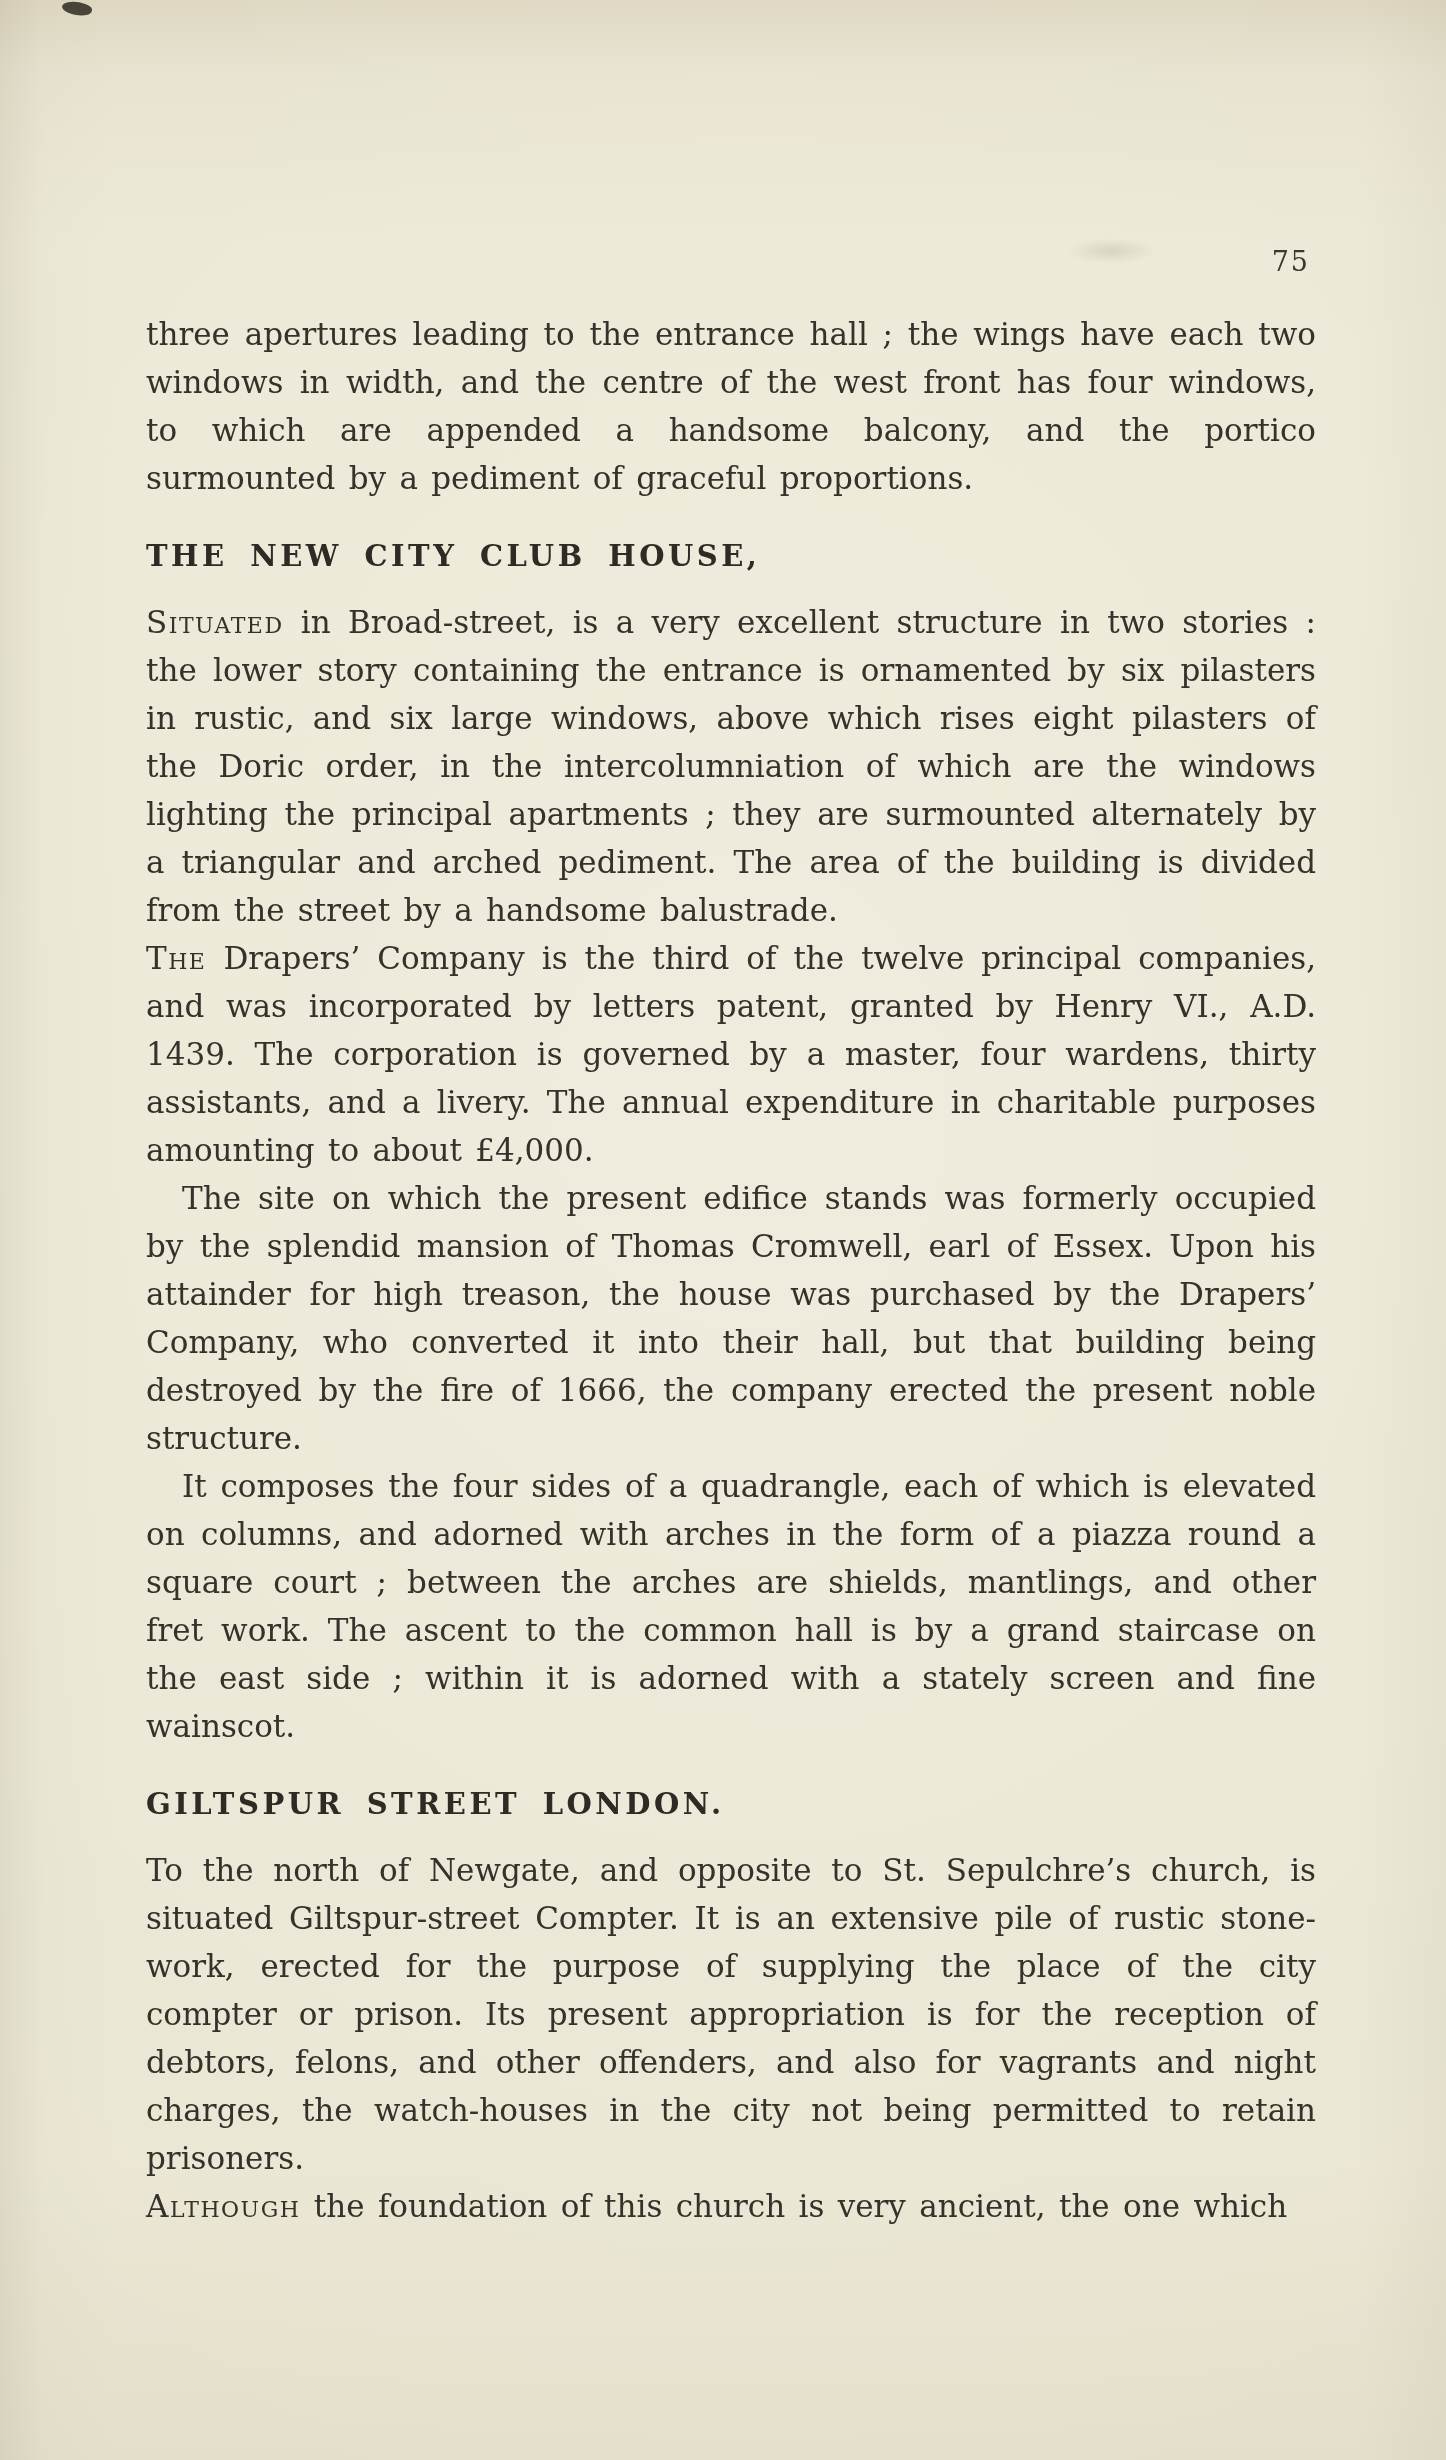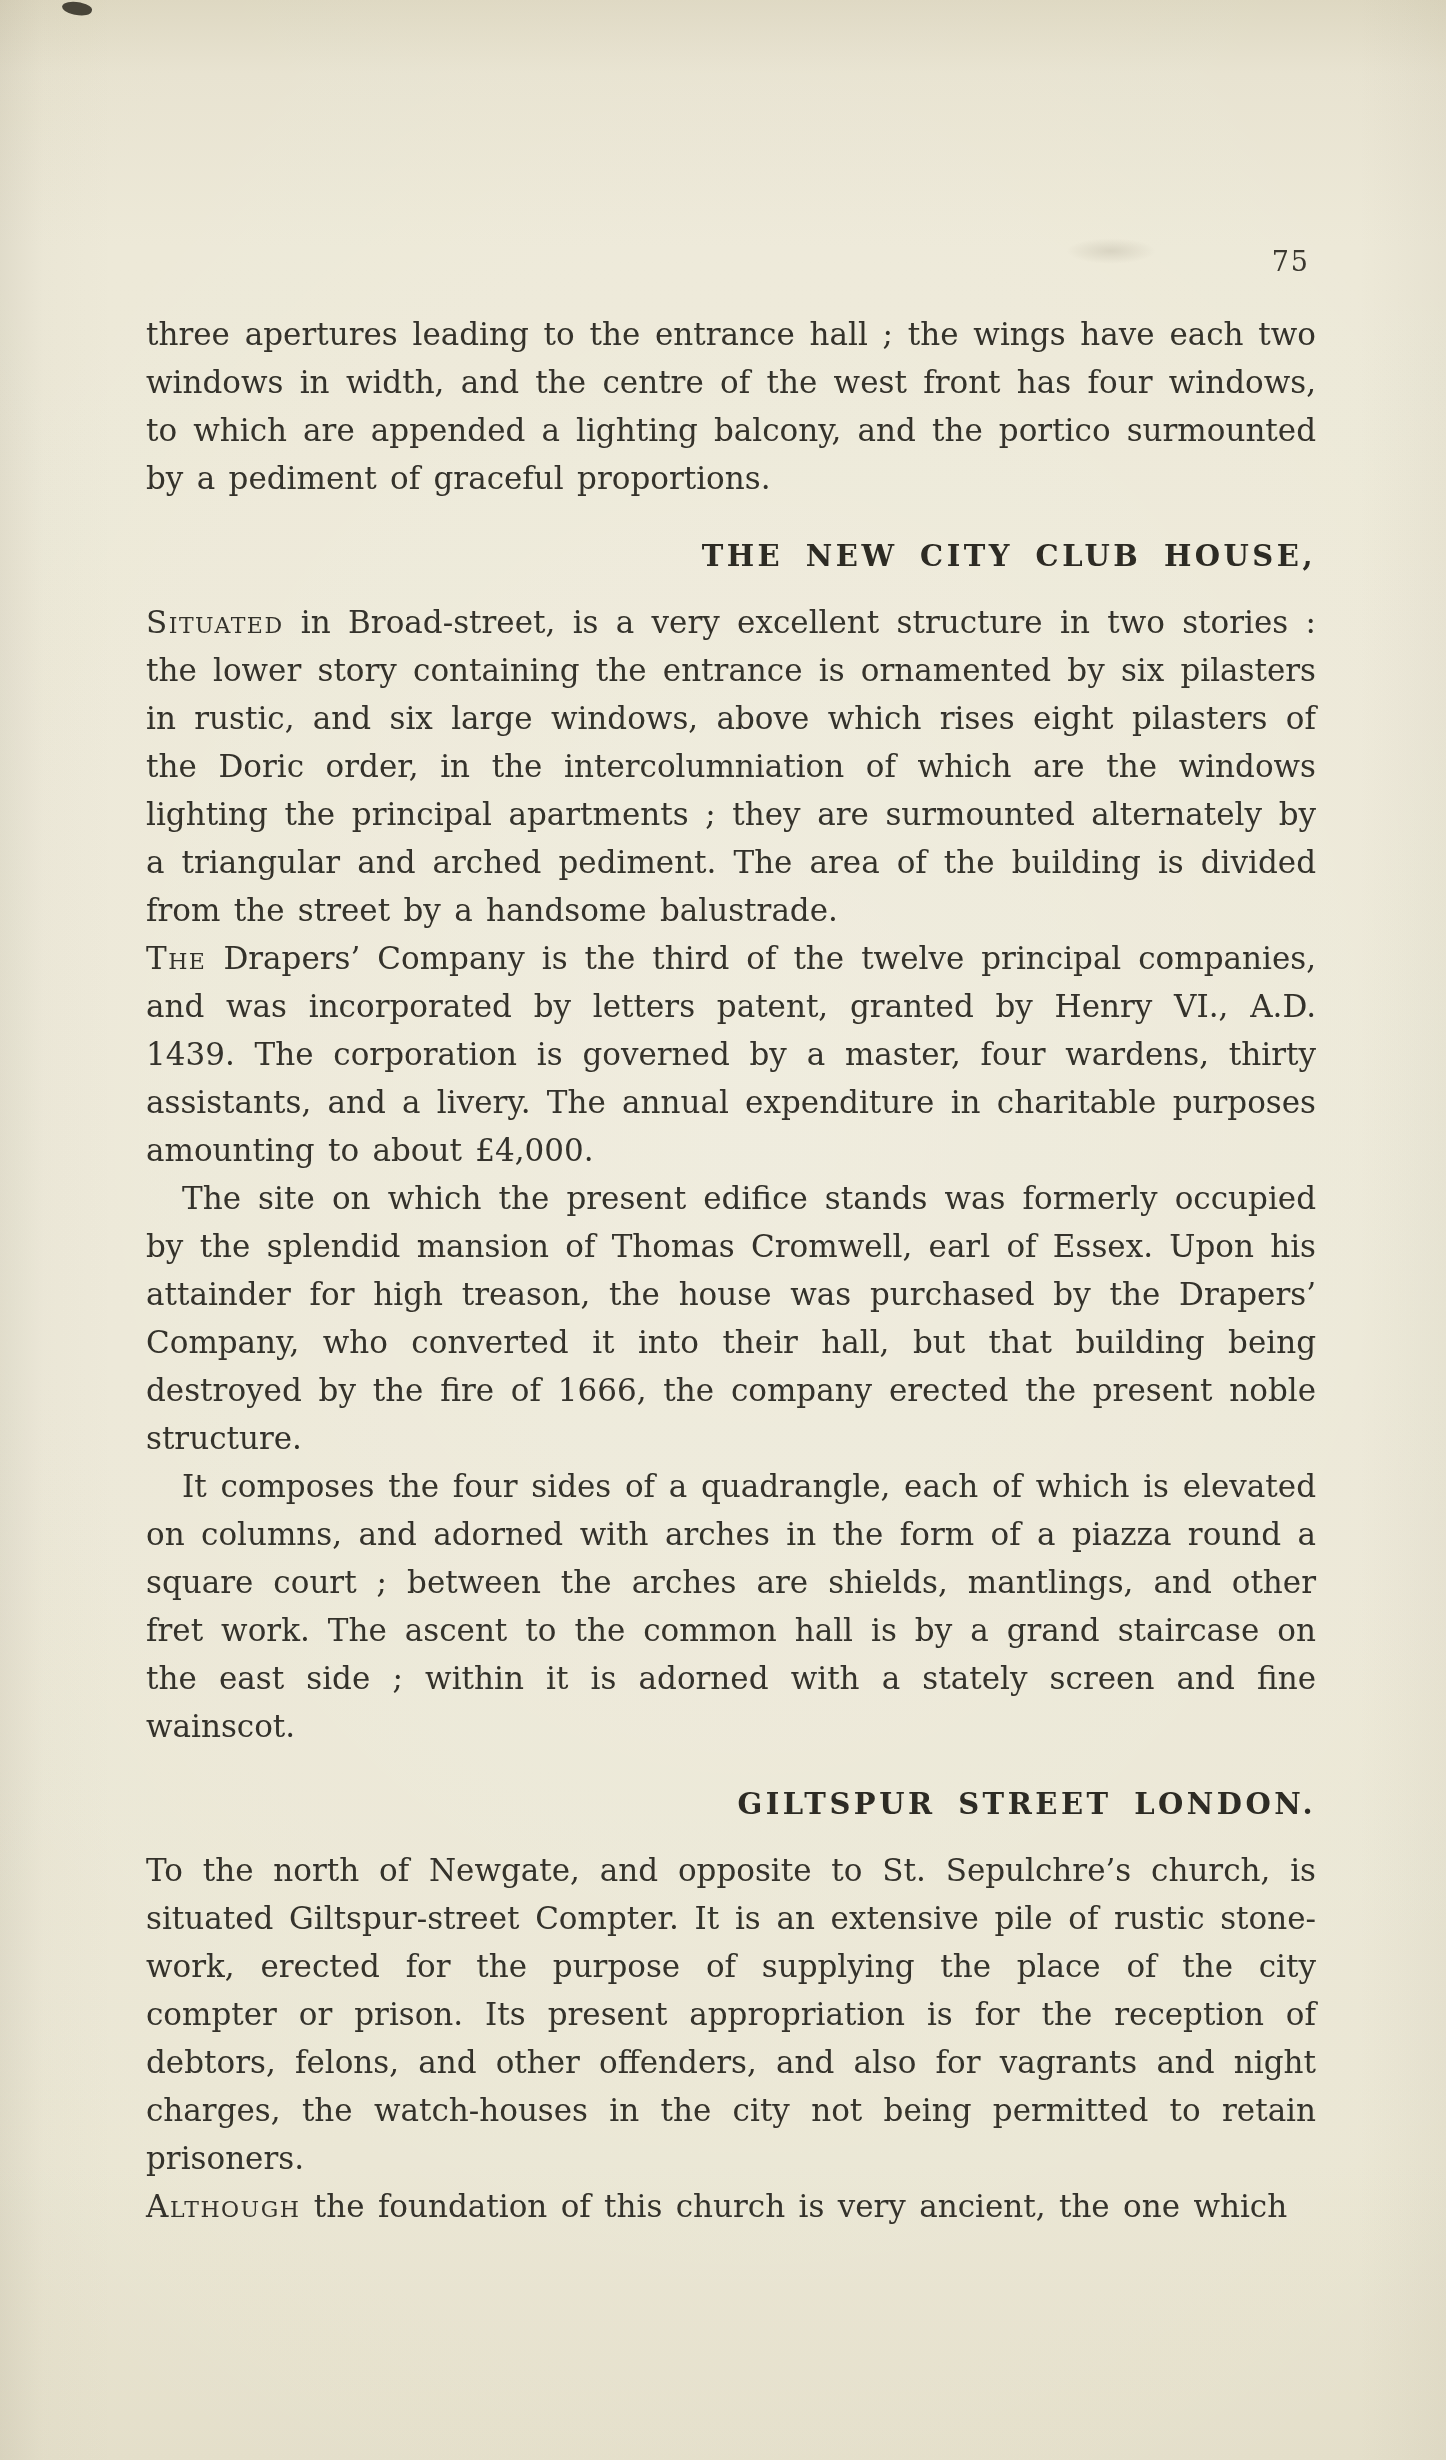--- a/index.html
+++ b/index.html
@@ -80,21 +80,21 @@
     text-indent: 36px;
   }
 
   .lead {
     font-variant: small-caps;
     letter-spacing: 1.5px;
   }
 
   .section-heading {
     margin: 30px 0 18px 0;
-    text-align: right;
+    text-align: left;
     font-size: 29px;
     font-weight: bold;
     letter-spacing: 3.5px;
     word-spacing: 9px;
     color: #2d2b24;
   }
 </style>
 </head>
 <body>
 
@@ -102,21 +102,21 @@
 
   <div class="speck"></div>
   <div class="smudge"></div>
 
   <div class="running-header">
     <span class="page-number">75</span>
   </div>
 
   <div class="body-text">
 
-    <p class="para">three apertures leading to the entrance hall ; the wings have each two windows in width, and the centre of the west front has four windows, to which are appended a lighting balcony, and the portico surmounted by a pediment of graceful proportions.</p>
+    <p class="para">three apertures leading to the entrance hall ; the wings have each two windows in width, and the centre of the west front has four windows, to which are appended a handsome balcony, and the portico surmounted by a pediment of graceful proportions.</p>
 
     <h2 class="section-heading">THE NEW CITY CLUB HOUSE,</h2>
 
     <p class="para"><span class="lead">Situated</span><span> in Broad-street, is a very excellent structure in two stories : the lower story containing the entrance is ornamented by six pilasters in rustic, and six large windows, above which rises eight pilasters of the Doric order, in the intercolumniation of which are the windows lighting the principal apartments ; they are surmounted alternately by a triangular and arched pediment. The area of the building is divided from the street by a handsome balustrade.</span></p>
 
 
     <p class="para"><span class="lead">The</span><span> Drapers’ Company is the third of the twelve principal companies, and was incorporated by letters patent, granted by Henry VI., A.D. 1439. The corporation is governed by a master, four wardens, thirty assistants, and a livery. The annual expenditure in charitable purposes amounting to about £4,000.</span></p>
 
     <p class="para indent">The site on which the present edifice stands was formerly occupied by the splendid mansion of Thomas Cromwell, earl of Essex. Upon his attainder for high treason, the house was purchased by the Drapers’ Company, who converted it into their hall, but that building being destroyed by the fire of 1666, the company erected the present noble structure.</p>
 

